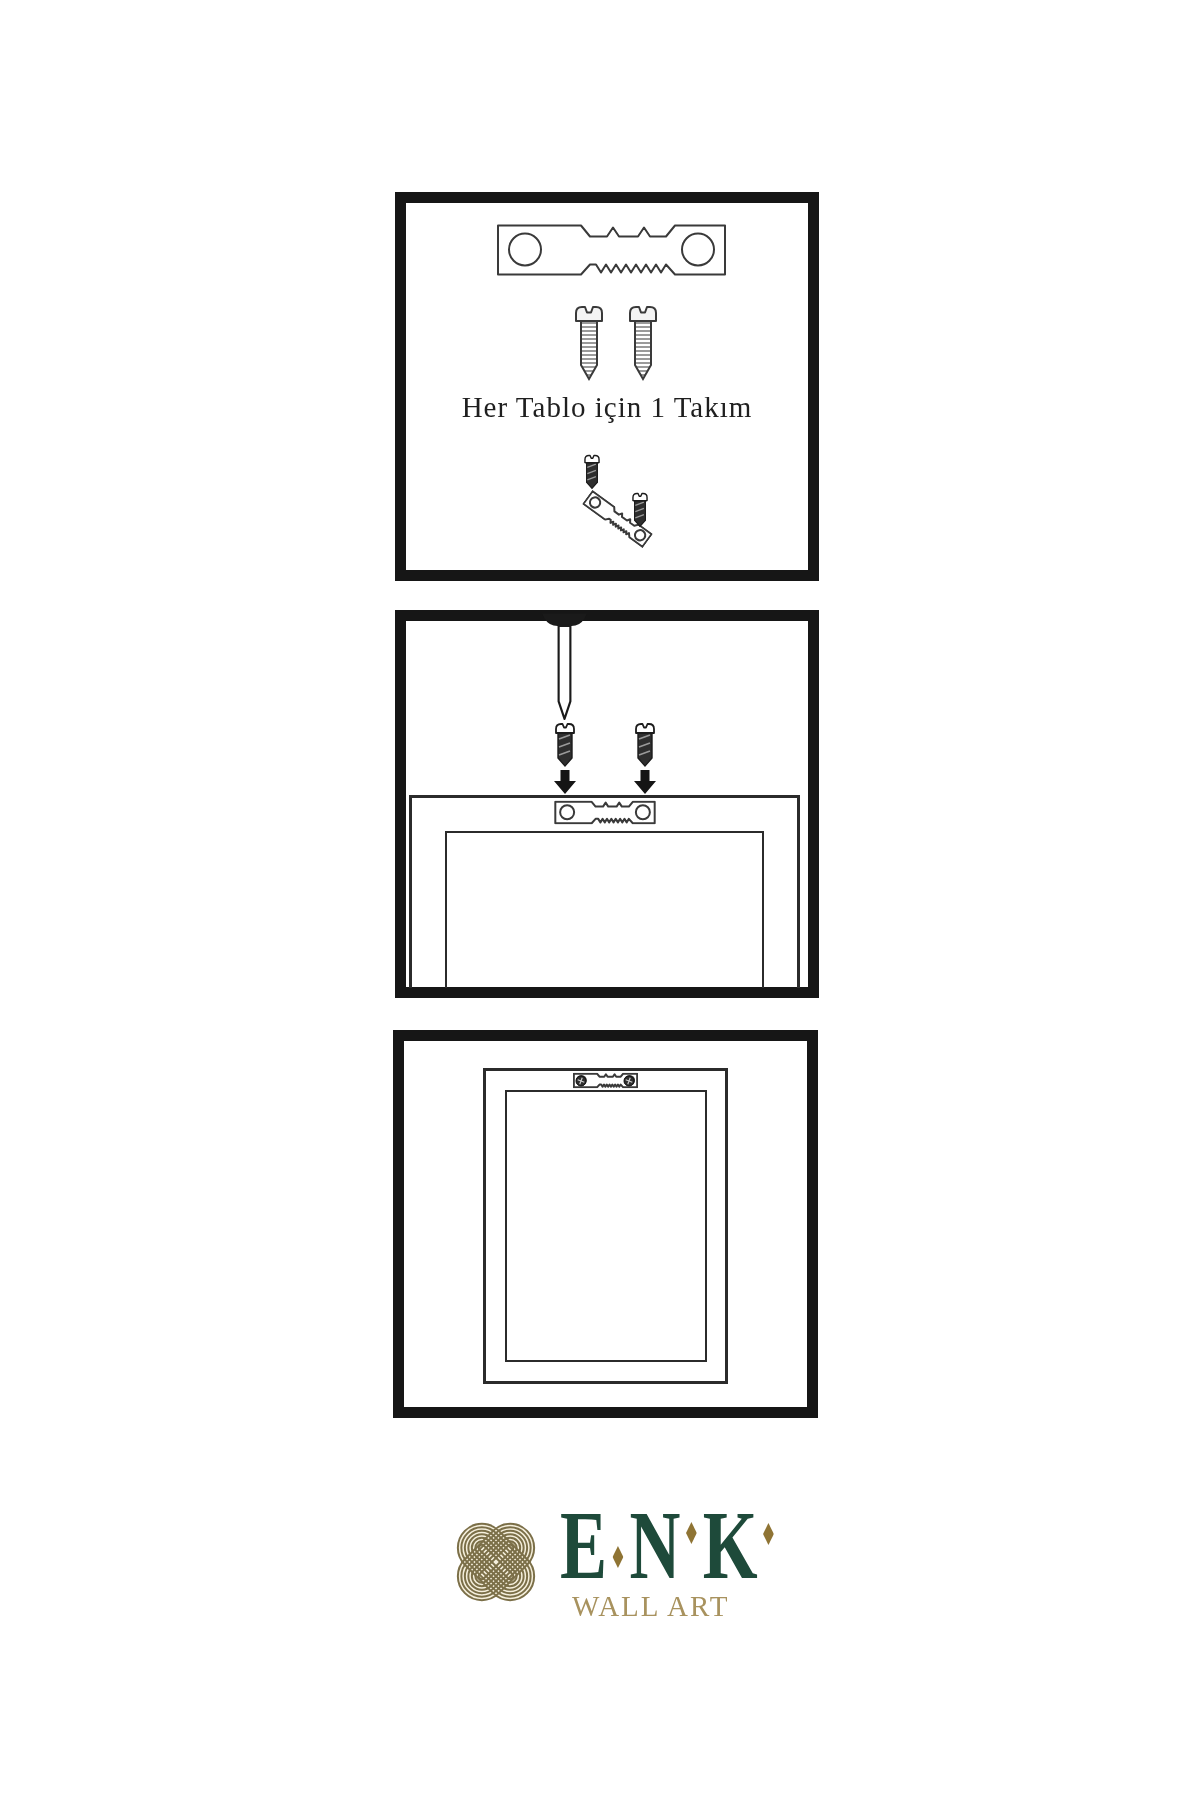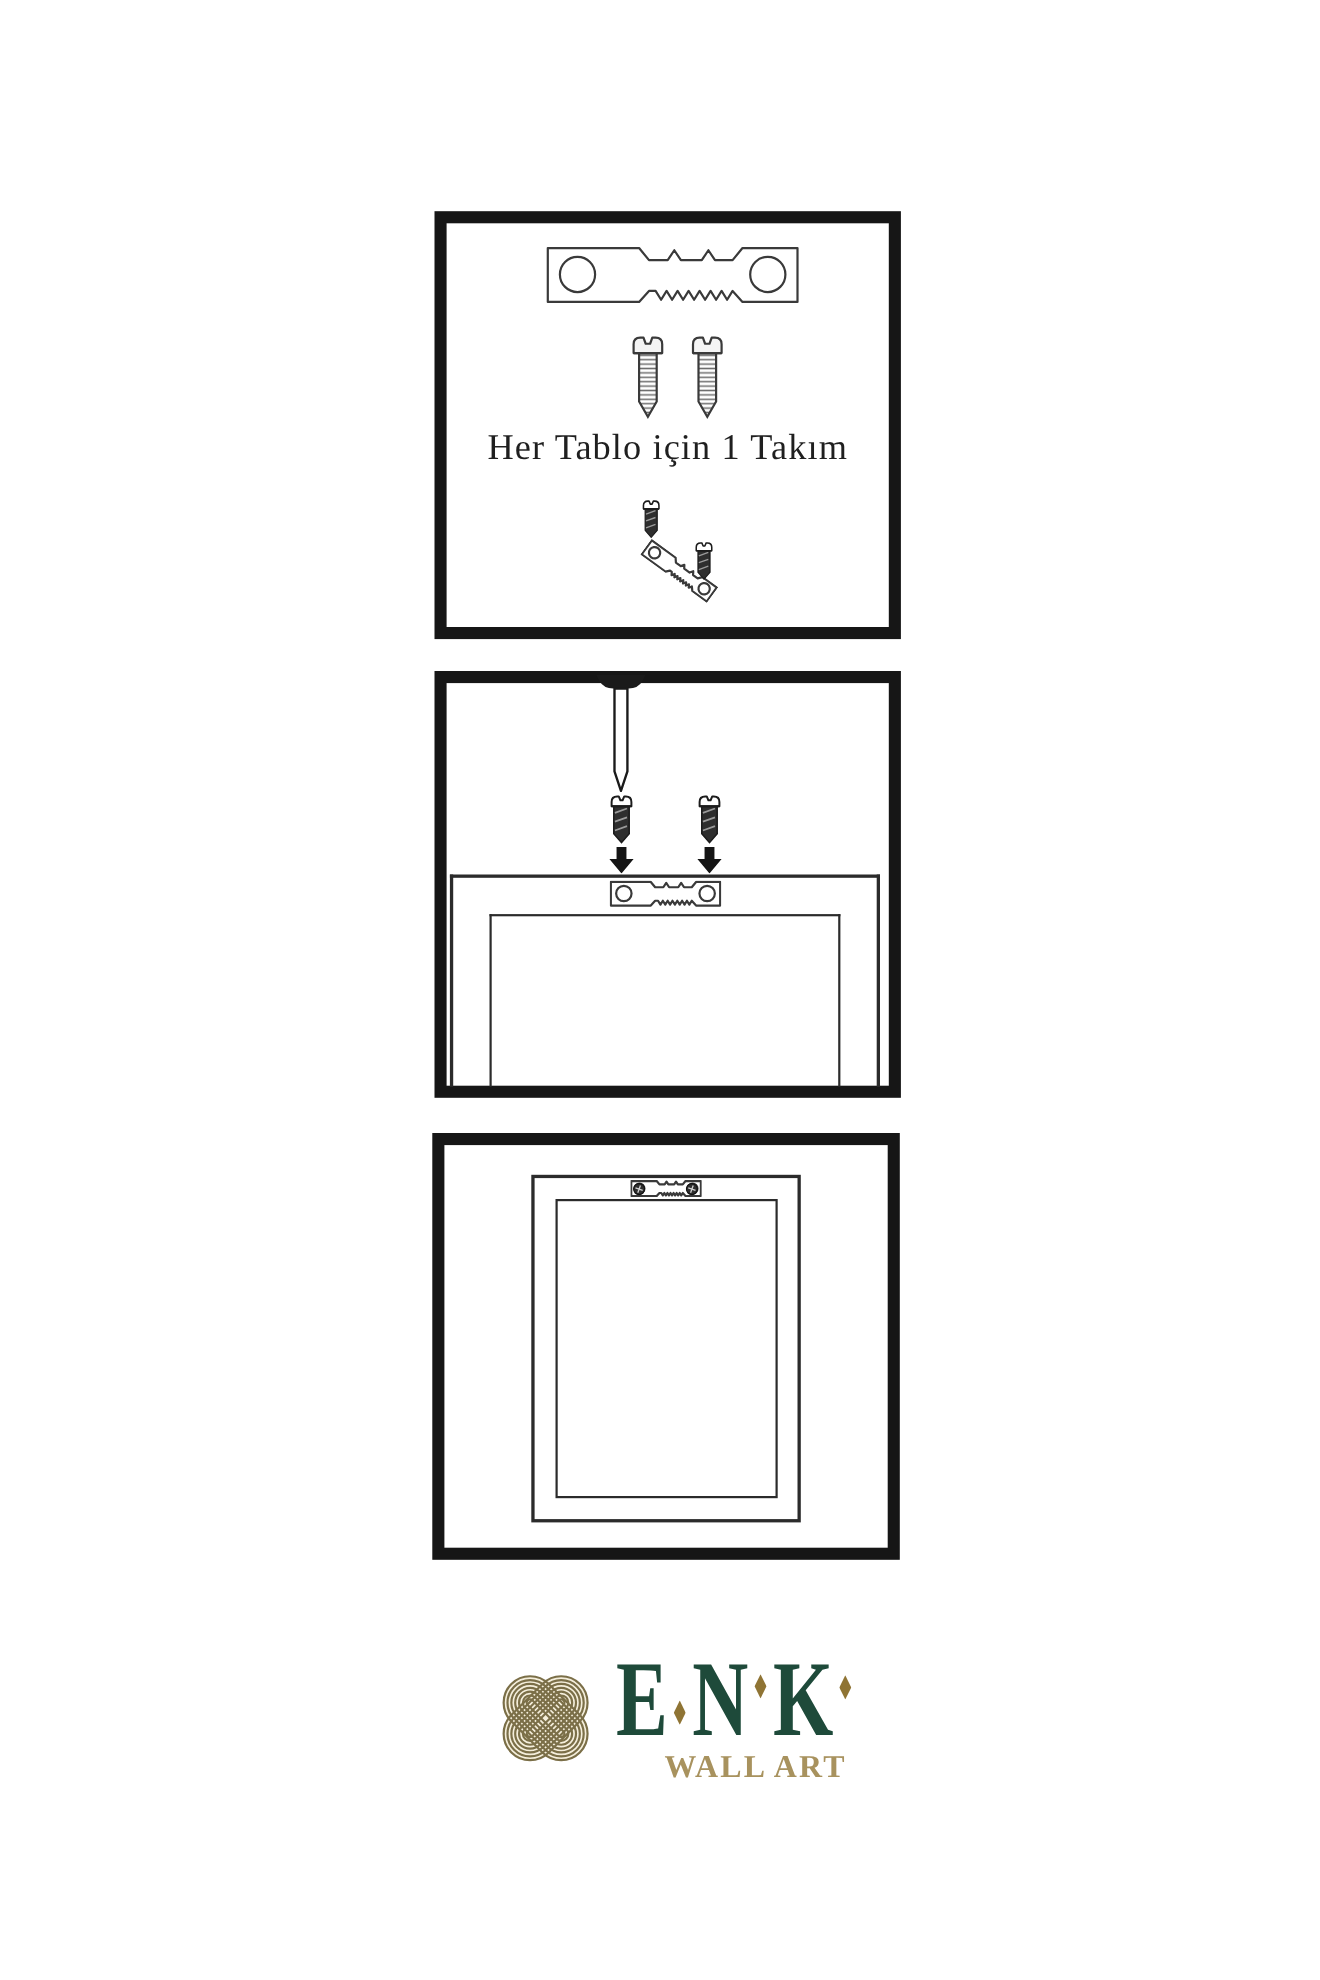--- a/index.html
+++ b/index.html
@@ -1,34 +1,34 @@
 <!DOCTYPE html>
 <html><head>
 <meta charset="utf-8">
 <style>
   html,body{margin:0;padding:0;background:#ffffff;}
   #page{position:relative;width:1200px;height:1800px;background:#ffffff;overflow:hidden;
         font-family:"Liberation Serif", serif;}
   .panel{position:absolute;background:#ffffff;border:11px solid #161616;box-sizing:border-box;}
   .icon{position:absolute;display:block;}
-  .caption{position:absolute;text-align:center;color:#1f1f1f;font-size:33px;line-height:28px;
+  .caption{position:absolute;text-align:center;color:#1f1f1f;font-size:29px;line-height:28px;
            letter-spacing:1px;font-weight:400;}
   .frame-rect{position:absolute;box-sizing:border-box;background:transparent;}
   .fo{border:3px solid #2b2b2b;}
   .fi{border:2px solid #2b2b2b;}
   .nb{border-bottom:none;}
   .tilt{transform:rotate(36deg);transform-origin:50% 50%;}
   
   #brand-row{position:absolute;left:560px;top:1496px;display:flex;align-items:flex-start;gap:8px;
              transform:scaleX(0.72);transform-origin:left top;}
   .brand-letter{font-size:98px;line-height:1;font-weight:700;color:#1e4a3a;letter-spacing:0;}
   .dmd{display:block;}
   .d1{margin-top:50px;} .d2{margin-top:26px;} .d3{margin-top:27px;}
-  #brand-tagline{position:absolute;left:604px;top:1590px;font-size:29px;letter-spacing:2px;
-                 color:#a8925e;font-weight:700;white-space:nowrap;}
+  #brand-tagline{position:absolute;left:572px;top:1590px;font-size:29px;letter-spacing:2px;
+                 color:#a8925e;font-weight:400;white-space:nowrap;}
 </style>
 </head>
 <body>
 
 <div id="page">
 
   <svg width="0" height="0" style="position:absolute" aria-hidden="true">
     <defs>
       <pattern id="thr" patternUnits="userSpaceOnUse" width="4" height="4">
         <path d="M0,2 H6" stroke="#6e6e6e" stroke-width="1.4"></path>

